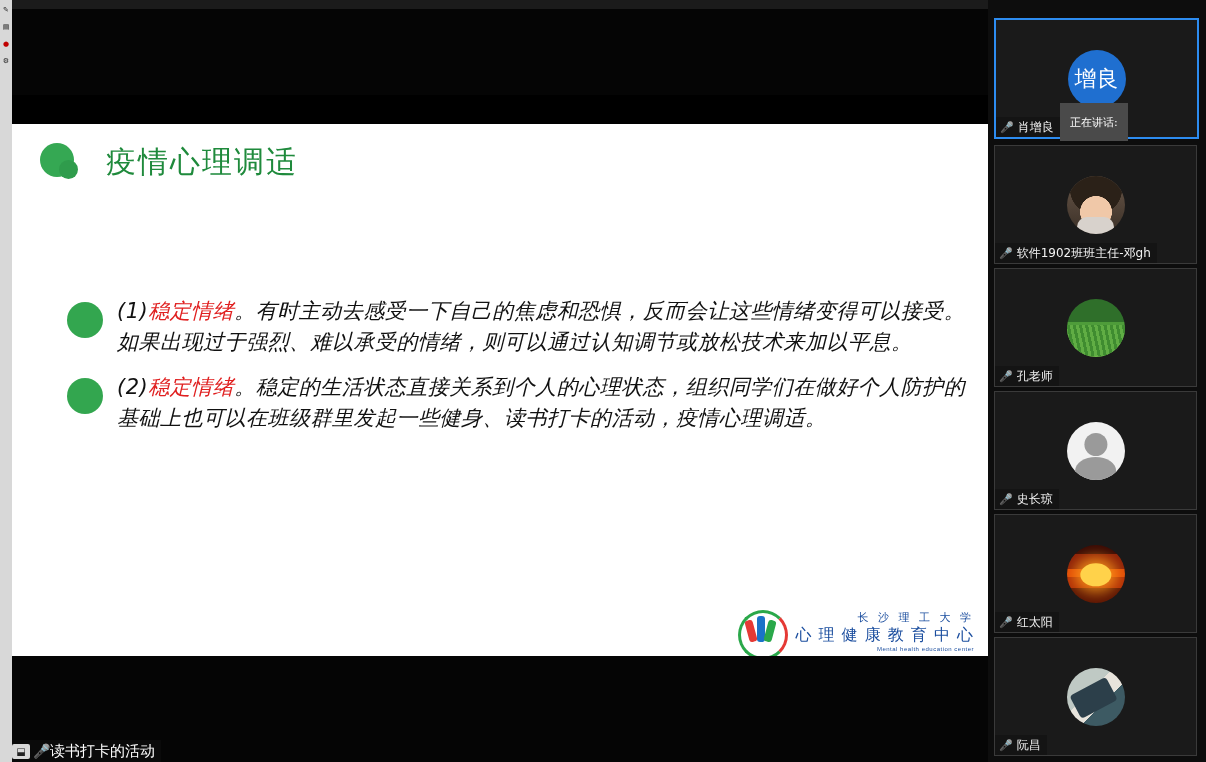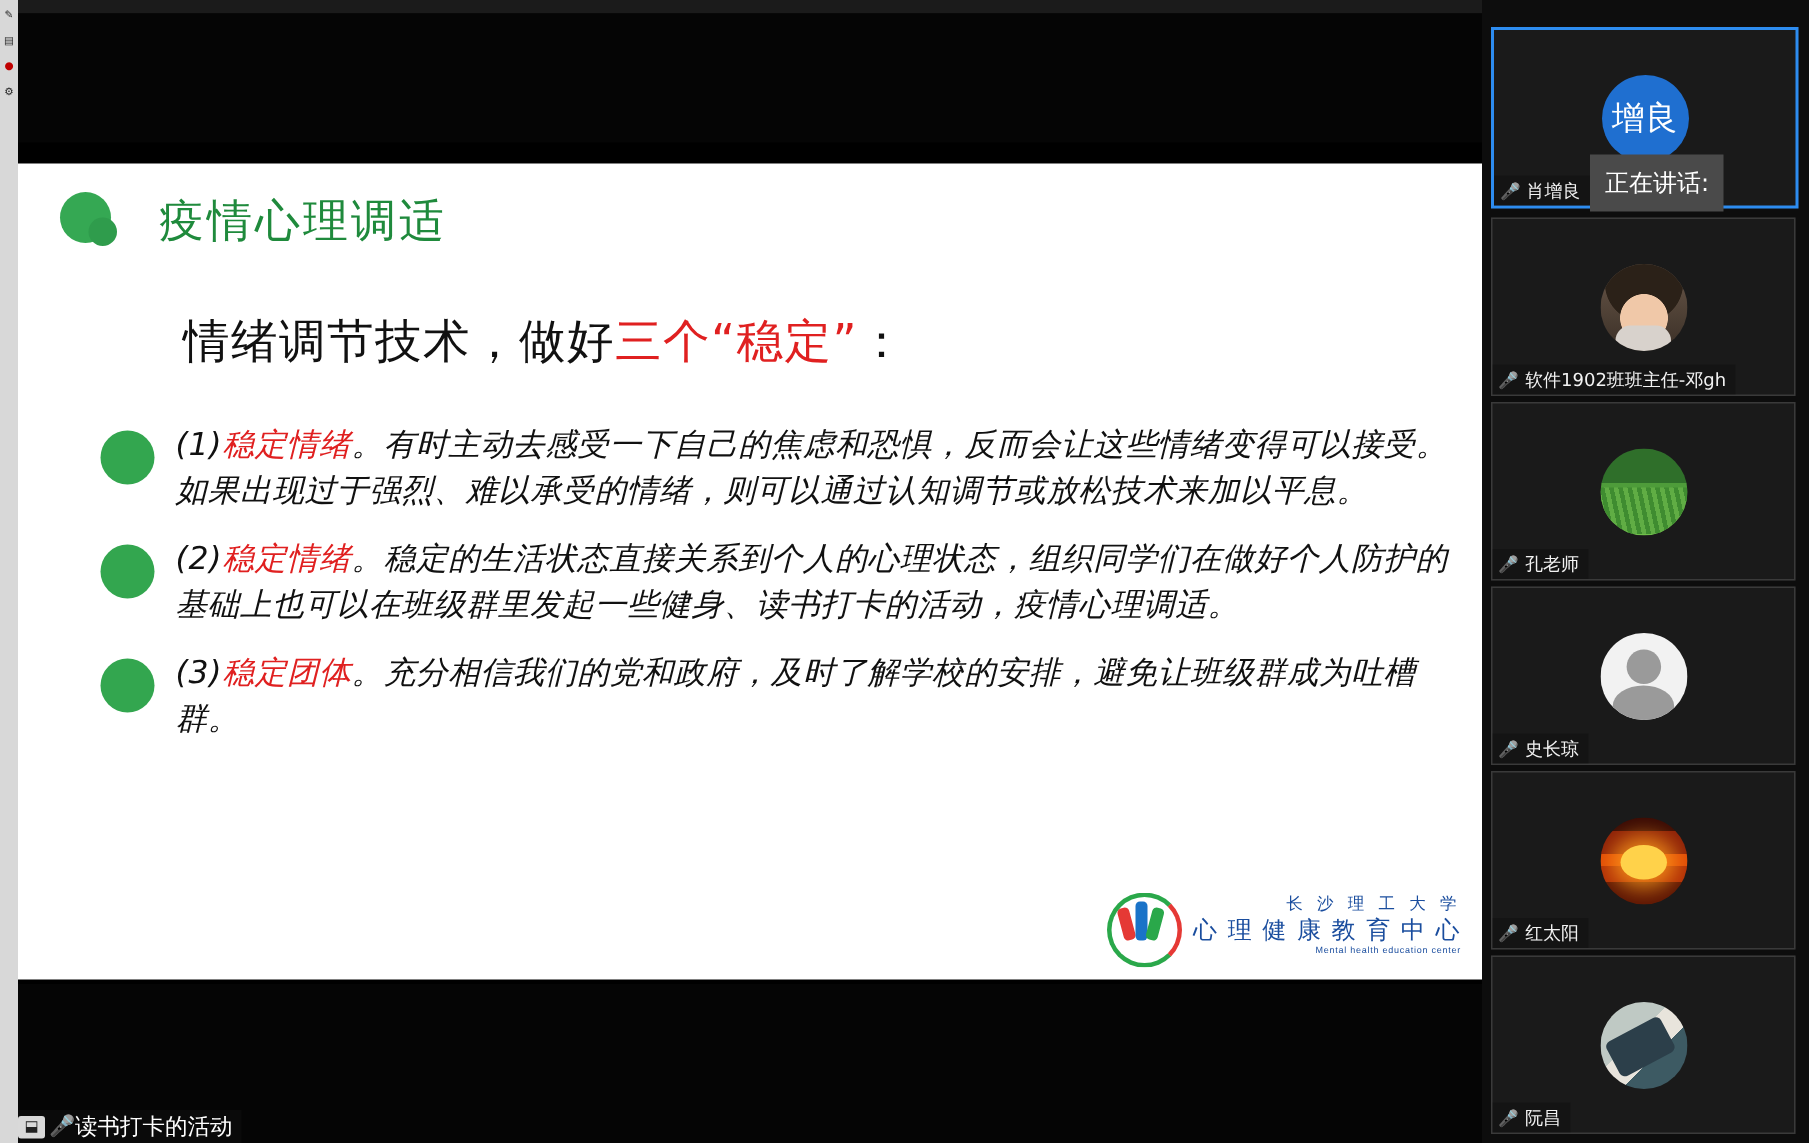--- a/index.html
+++ b/index.html
@@ -59,21 +59,21 @@
   .share-black-band-top {
     position: absolute;
     left: 0; top: 9px;
     width: 976px;
     height: 86px;
     background: #050505;
   }
   .slide {
     position: absolute;
     left: 0;
-    top: 109px;
+    top: 124px;
     width: 976px;
     height: 544px;
     background: #ffffff;
     overflow: hidden;
   }
   .share-black-band-bottom {
     position: absolute;
     left: 0;
     top: 656px;
     width: 976px;
@@ -312,21 +312,21 @@
     white-space: nowrap;
     overflow: hidden;
   }
   .speaking-toast {
     position: absolute;
     left: 1060px;
     top: 103px;
     height: 38px;
     background: #4a4a4a;
     color: #ffffff;
-    font-size: 16px;
+    font-size: 11px;
     font-family: "DejaVu Sans", sans-serif;
     display: flex;
     align-items: center;
     padding: 0 10px;
     white-space: nowrap;
     z-index: 40;
   }
 
   
   .ph-girl {
@@ -426,40 +426,33 @@
     <div class="slide">
 
       <div class="slide-title-row">
         <div class="bullet-big">
           <div class="c1"></div>
           <div class="c2"></div>
         </div>
         <div class="slide-title">疫情心理调适</div>
       </div>
 
-      <div class="slide-subtitle">
-        <span>情绪调节技术，做好</span><span class="em">三个“稳定”</span><span>：</span>
-      </div>
 
       <div class="points">
 
         <div class="point">
           <div class="dot"></div>
           <div class="ptext"><span>(1)</span><span class="em">稳定情绪</span><span>。有时主动去感受一下自己的焦虑和恐惧，反而会让这些情绪变得可以接受。如果出现过于强烈、难以承受的情绪，则可以通过认知调节或放松技术来加以平息。</span></div>
         </div>
 
         <div class="point">
           <div class="dot"></div>
           <div class="ptext"><span>(2)</span><span class="em">稳定情绪</span><span>。稳定的生活状态直接关系到个人的心理状态，组织同学们在做好个人防护的基础上也可以在班级群里发起一些健身、读书打卡的活动，疫情心理调适。</span></div>
         </div>
 
-        <div class="point">
-          <div class="dot"></div>
-          <div class="ptext"><span>(3)</span><span class="em">稳定团体</span><span>。充分相信我们的党和政府，及时了解学校的安排，避免让班级群成为吐槽群。</span></div>
-        </div>
 
       </div>
 
       <div class="slide-logo">
         <div class="logo-mark">
           <div class="ring"></div>
           <div class="p1"></div>
           <div class="p2"></div>
           <div class="p3"></div>
         </div>

